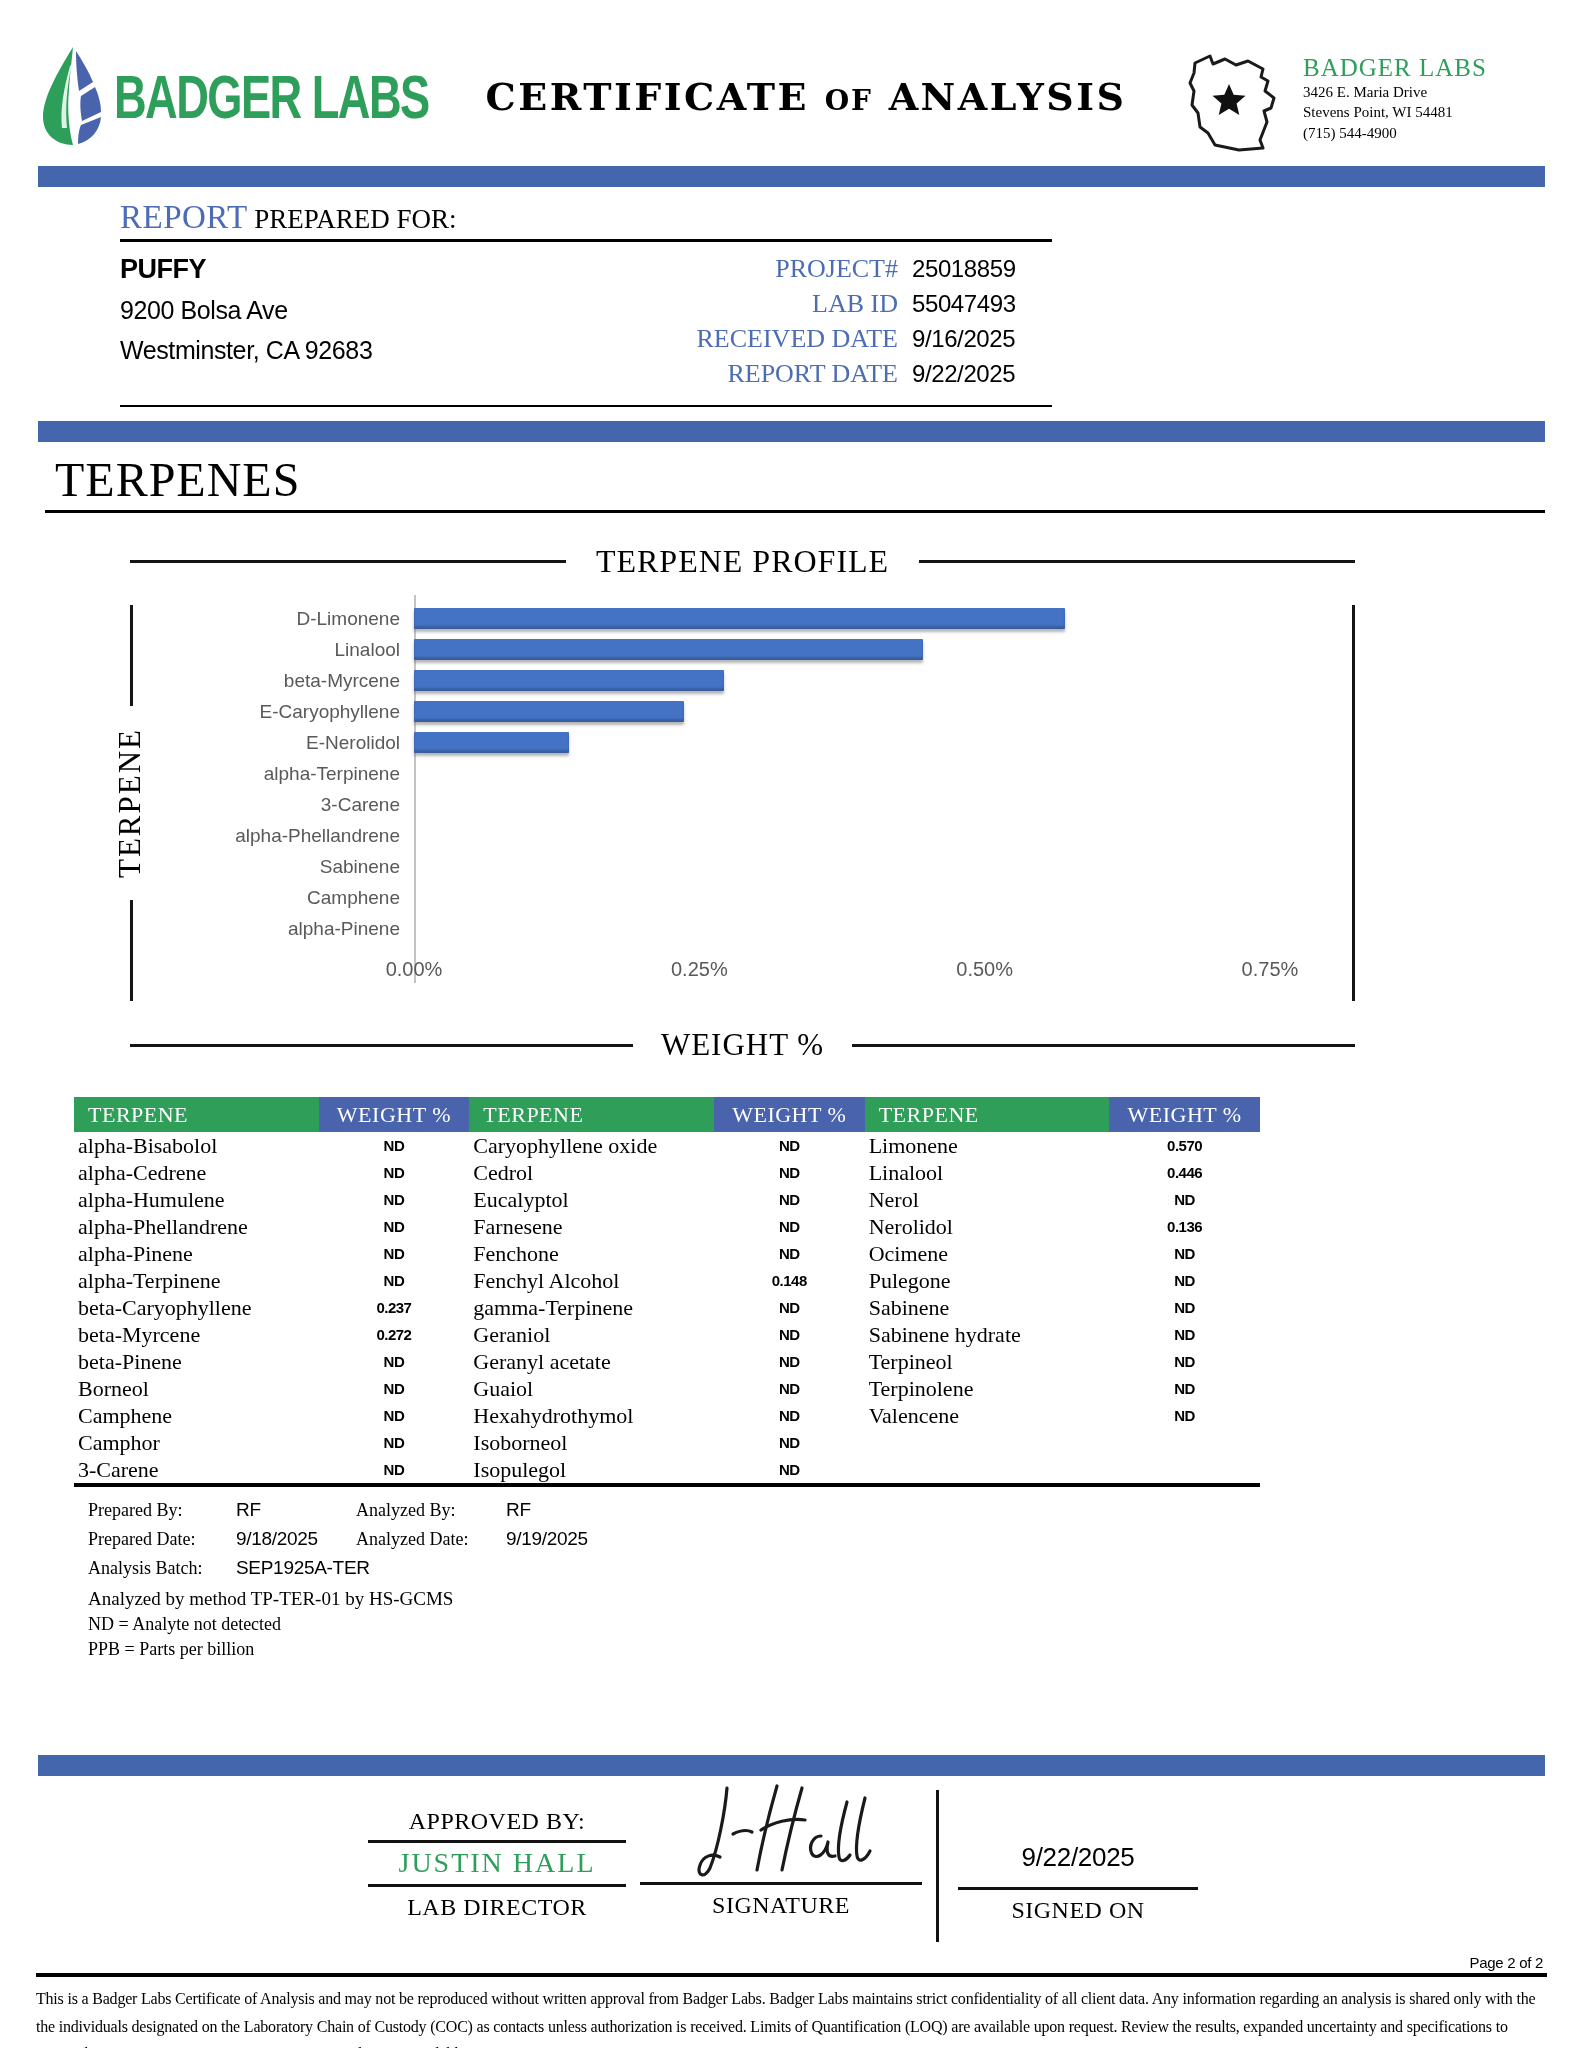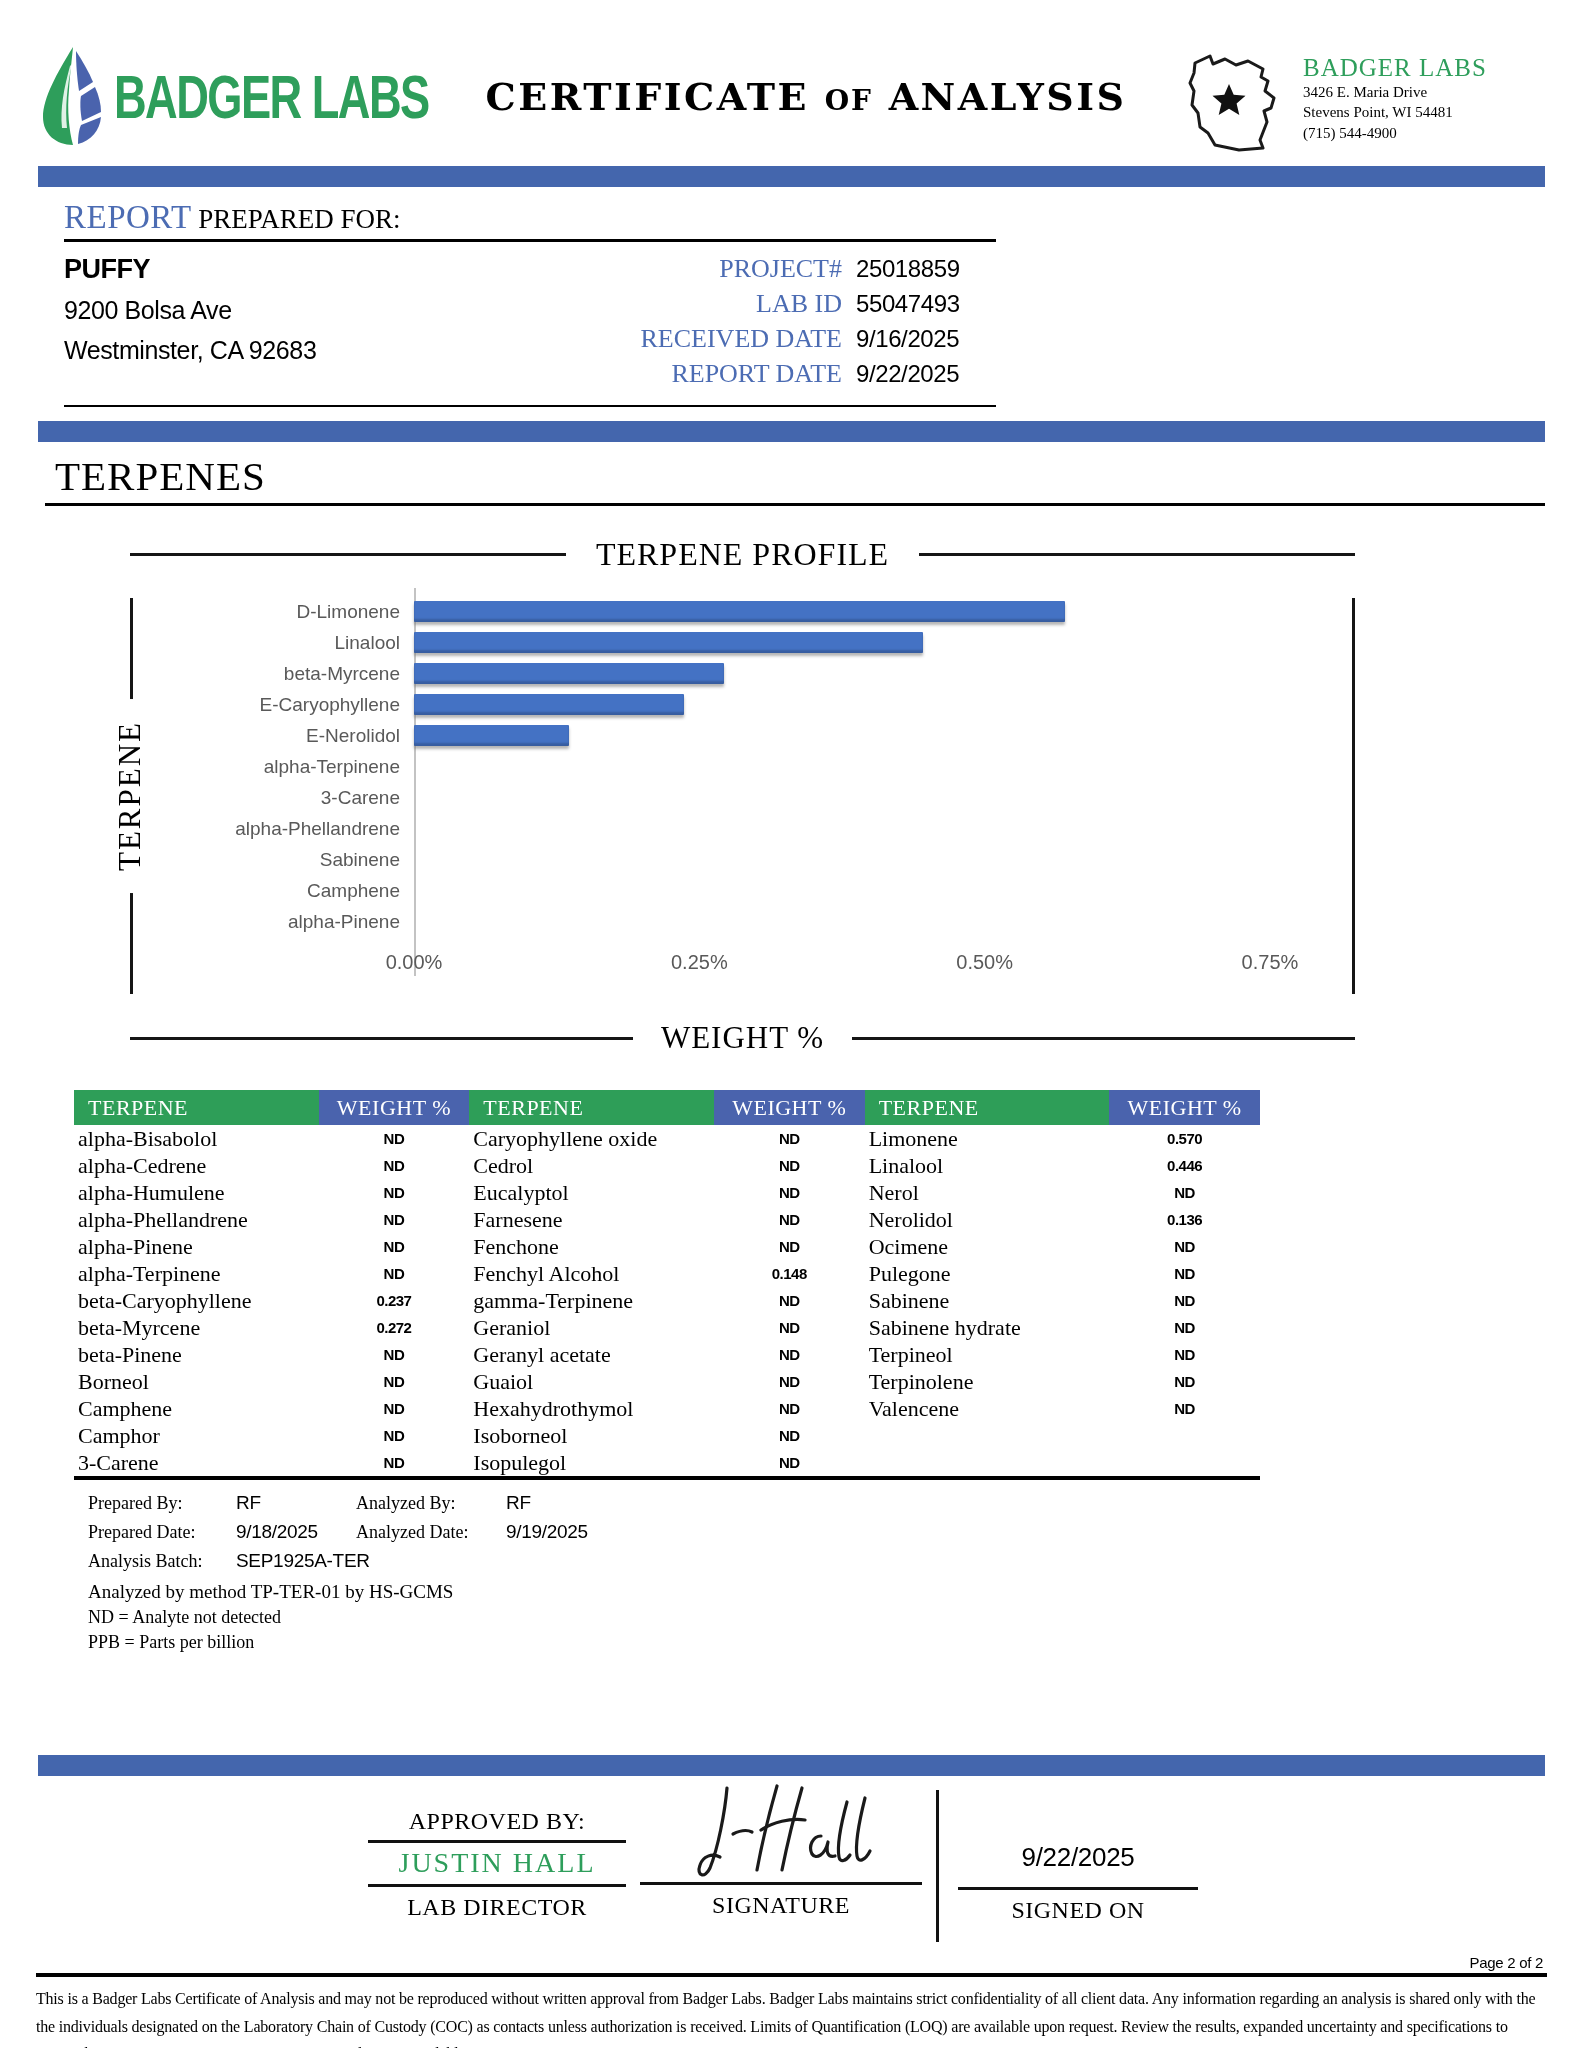--- a/index.html
+++ b/index.html
@@ -18,38 +18,38 @@
       font-size:38px;letter-spacing:2.5px;padding-top:28px;white-space:nowrap;}
   .doc-title .of{font-size:28px;text-transform:uppercase;letter-spacing:2px;}
   .brand-right{width:372px;display:flex;gap:4px;align-items:flex-start;}
   .addr{padding-top:8px;}
   .lab-name{font-size:25px;color:var(--text-green,#2e9e5b);letter-spacing:1px;white-space:nowrap;}
   .addr-line{font-size:15px;line-height:1.35;}
 
   .blue-bar{height:21px;background:var(--bar-blue,#4466ad);margin:0 38px;}
 
   
-  .report{margin:12px 0 0 64px;width:932px;}
+  .report{margin:12px 0 0 120px;width:932px;}
   .report-head{font-size:27px;}
   .report-head .rpt{color:var(--text-blue,#4c6cb3);font-size:33px;letter-spacing:0.5px;}
   .rule-thick{border-top:3.5px solid #000;margin-top:3px;}
   .rule-thin{border-top:2.5px solid #000;}
   .report-body{display:flex;justify-content:space-between;padding:12px 0 16px;}
   .client-name{font-family:"Liberation Sans",sans-serif;font-weight:bold;font-size:27px;letter-spacing:-0.5px;}
   .client-line{font-size:25px;margin-top:11px;}
   .meta{display:grid;grid-template-columns:auto 140px;column-gap:14px;row-gap:5px;align-items:baseline;}
   .meta-label{color:var(--text-blue,#4c6cb3);font-size:26px;text-align:right;white-space:nowrap;}
   .meta-value{font-size:24px;}
   .sample-row{padding:9px 0 12px;font-size:23px;}
   .sample-value{font-size:24px;margin-left:42px;}
 
   .bar2{margin-top:14px;}
 
   
-  .sect-title{margin:10px 38px 0 55px;font-size:41px;letter-spacing:1px;}
+  .sect-title{margin:10px 38px 0 55px;font-size:48px;letter-spacing:1px;}
   .sect-rule{border-top:3.5px solid #000;margin:3px 38px 0 45px;}
 
   
   .chart{position:relative;margin:26px 0 0 130px;width:1225px;}
   .tline{flex:1;height:3px;background:#151515;}
   .chart-title-row,.chart-bottom-row{display:flex;align-items:center;height:44px;}
   .chart-title{padding:0 30px;font-size:32px;letter-spacing:1px;white-space:nowrap;}
   .xlab{padding:0 28px;font-size:31px;letter-spacing:1px;white-space:nowrap;}
   .chart-body{position:relative;height:440px;}
   .border-left,.border-right{position:absolute;top:22px;bottom:22px;width:3px;background:#151515;z-index:1;}

